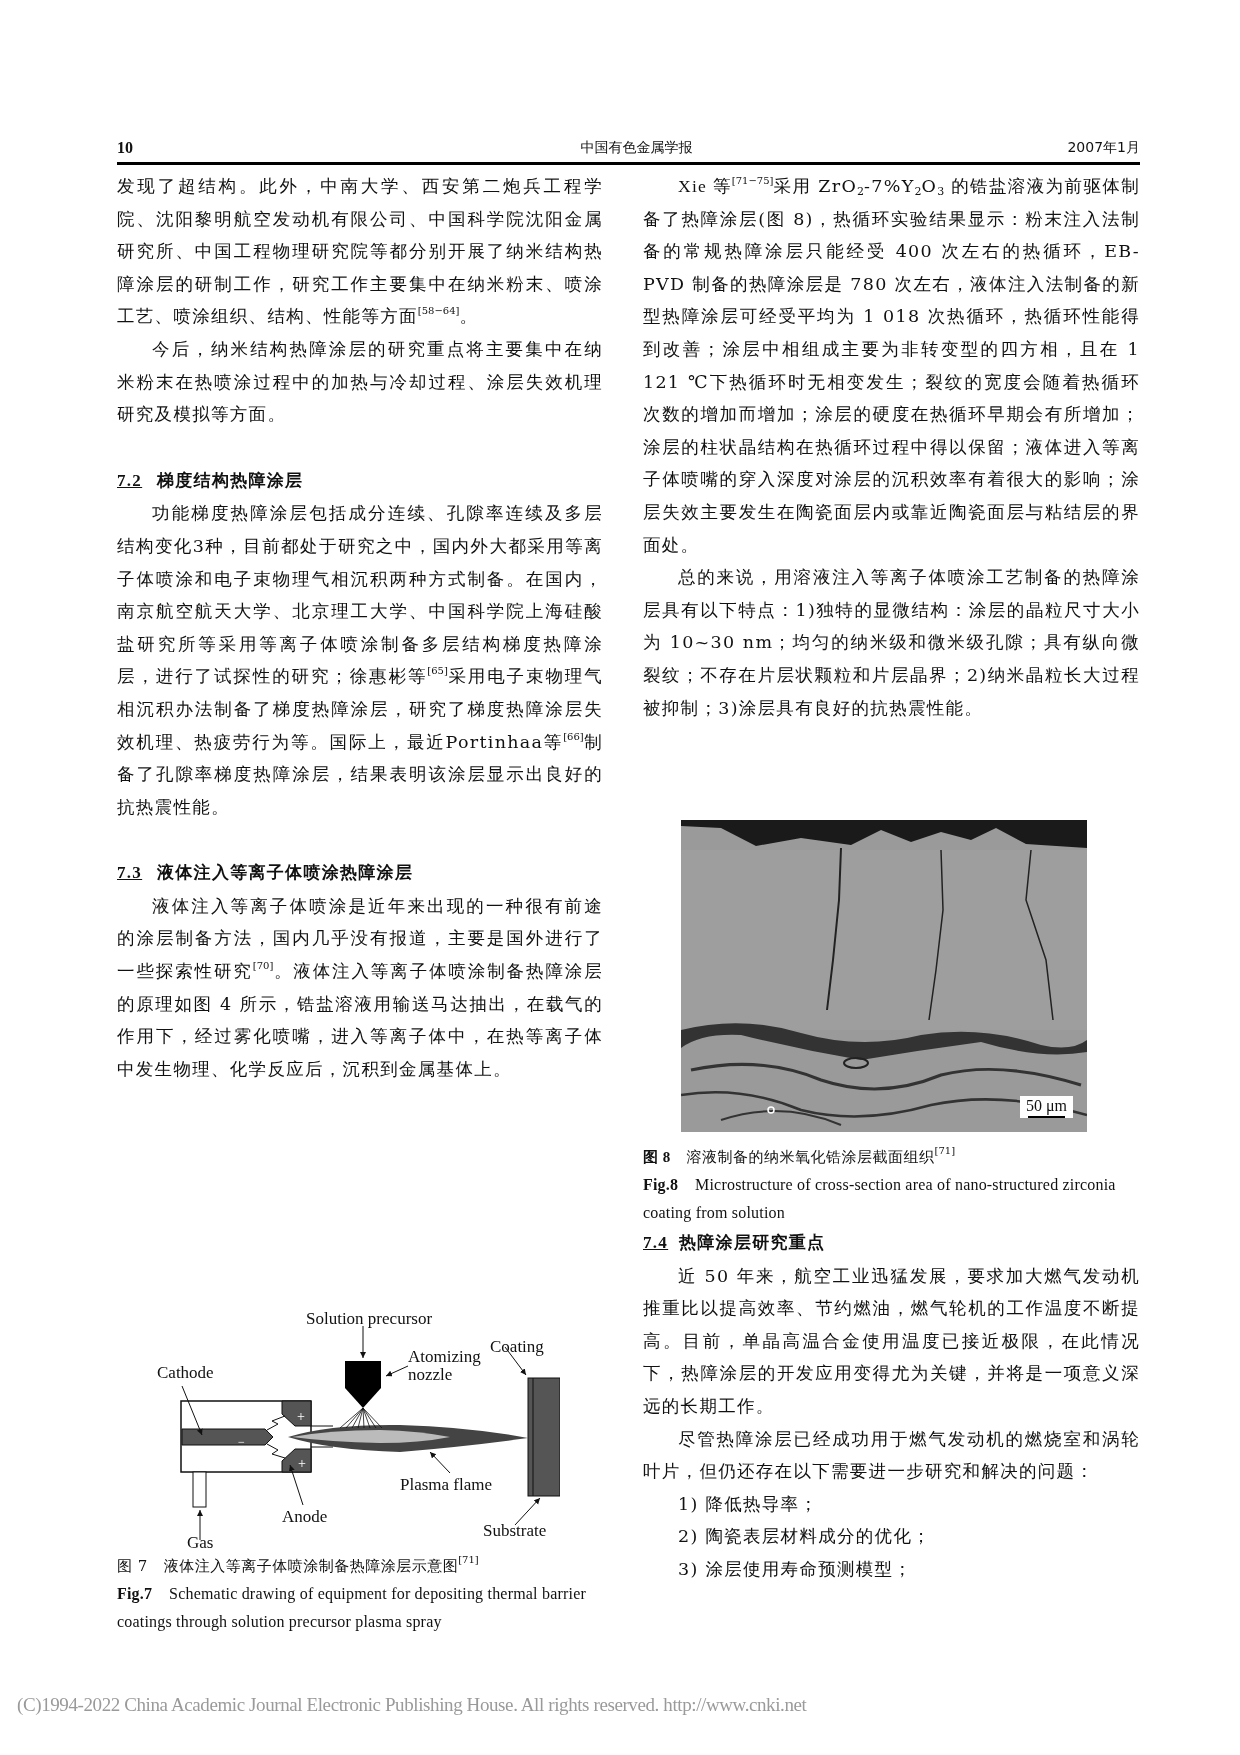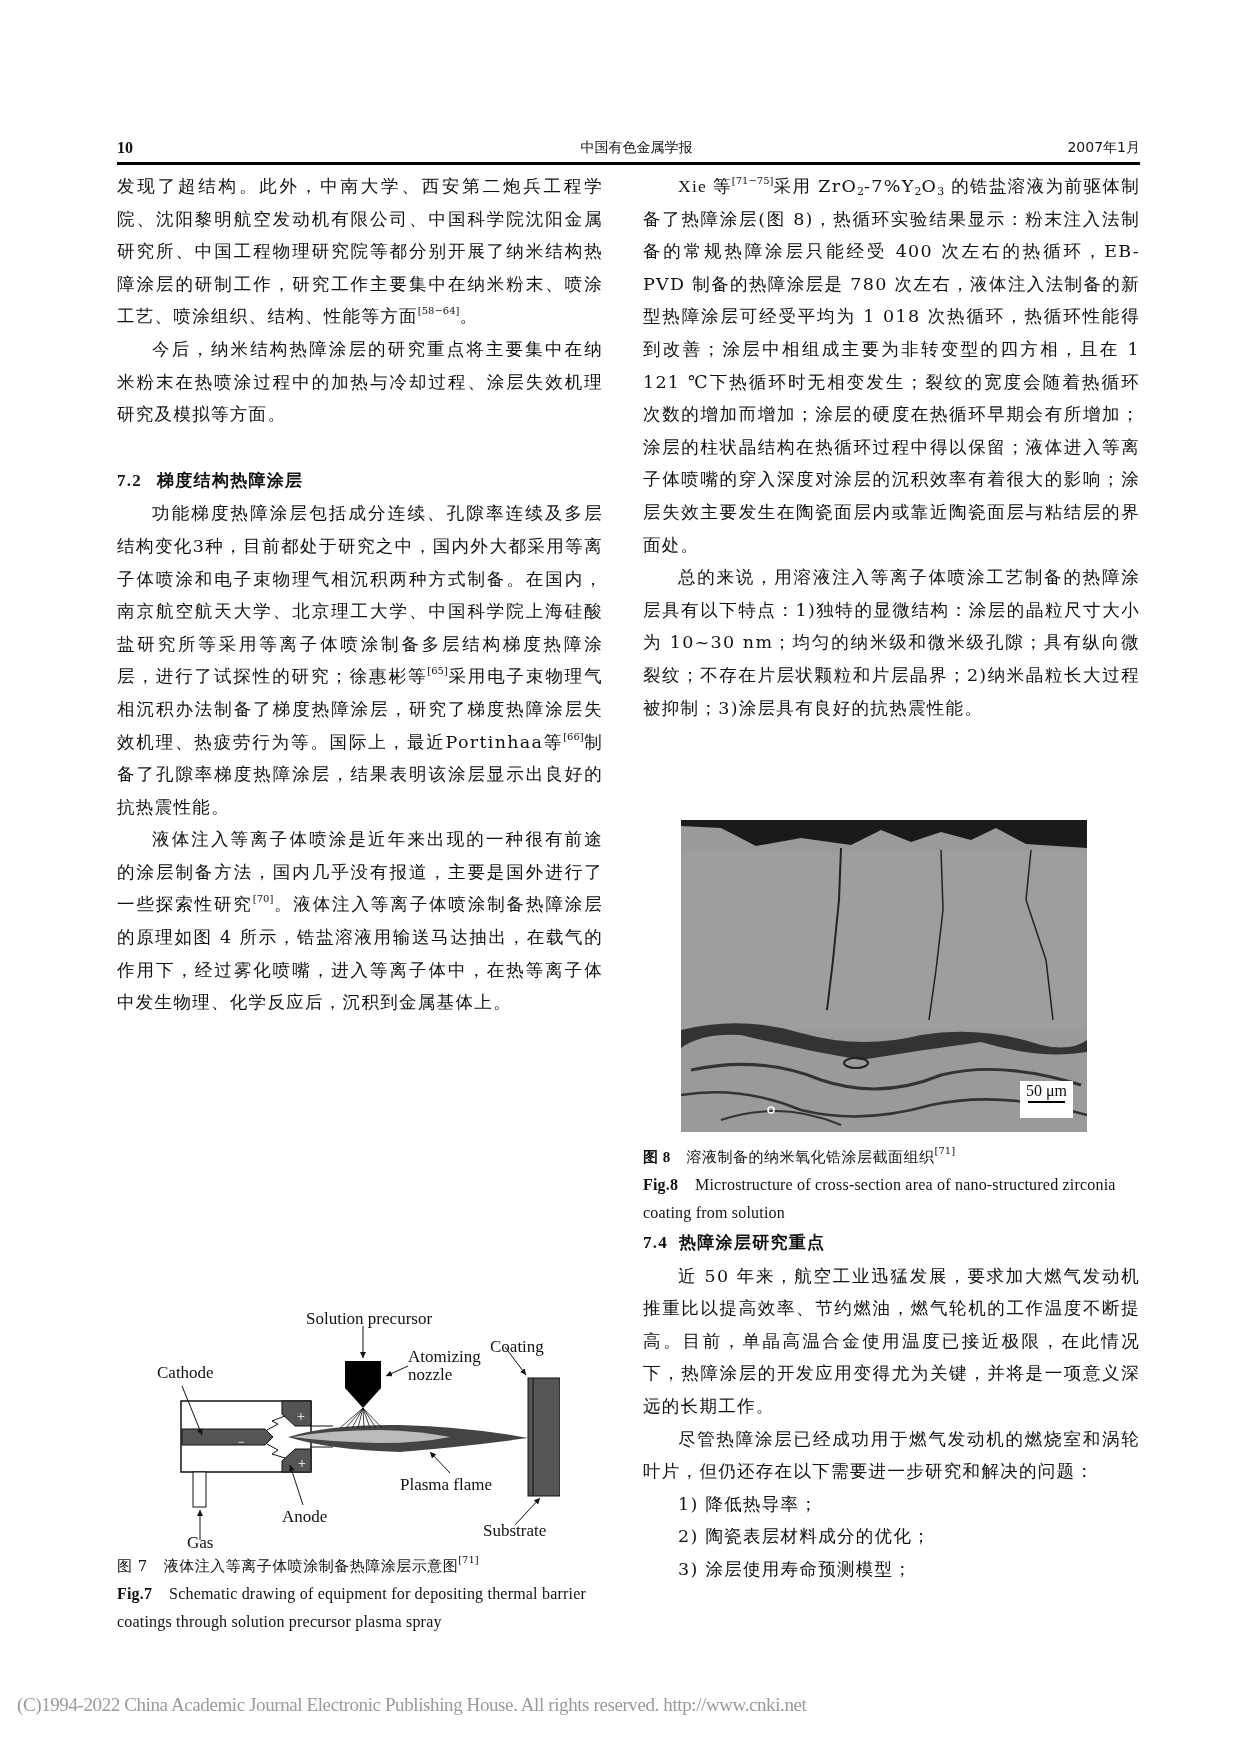--- a/index.html
+++ b/index.html
@@ -13,54 +13,55 @@
   .rule { position: absolute; left: 117px; top: 162px; width: 1023px; height: 3px; background: #000; }
 
   .col { position: absolute; top: 170px; font-size: 17.5px; line-height: 32.6px; letter-spacing: 1.3px; }
   .col.left { left: 117px; width: 486px; }
   .col.right { left: 643px; width: 497px; }
   .col p { margin: 0; text-align: justify; text-align-last: left; }
   .indent { text-indent: 2em; }
   sup { font-size: 10px; line-height: 0; vertical-align: 8px; letter-spacing: 0; }
   sub { font-size: 11px; line-height: 0; vertical-align: -3px; letter-spacing: 0; }
   .sec { font-family: "DejaVu Sans", sans-serif; font-weight: bold; font-size: 17px; margin-top: 33px !important; }
-  .sec .num { font-family: "Liberation Serif", serif; display: inline-block; width: 40px; }
+  .sec .num { font-family: "Liberation Serif", serif; display: inline-block; width: 40px; text-decoration: underline; }
   .sec74 .num { width: 36px; }
   .roman { font-family: "Liberation Serif", serif; }
 
   .fig7 { position: absolute; left: 140px; top: 1290px; width: 420px; height: 260px; }
   .fig7 svg text { font-family: "Liberation Serif", serif; font-size: 17px; fill: #111; }
   .cap { position: absolute; font-size: 15px; line-height: 28px; letter-spacing: 0.5px; }
   .cap .en { font-family: "Liberation Serif", serif; font-size: 16px; letter-spacing: 0.2px; }
   .cap b { font-family: "Liberation Serif", serif; }
   .cap7 { left: 117px; top: 1552px; width: 486px; }
   .cap8 { left: 643px; top: 1143px; width: 497px; }
 
   .fig8 { position: absolute; left: 681px; top: 820px; width: 406px; height: 312px; overflow: hidden; background: #8a8a8a; }
-  .scalebar { position: absolute; right: 14px; bottom: 14px; background: #fff; padding: 1px 6px 15px; font-family: "Liberation Serif", serif; font-size: 16px; }
+  .scalebar { position: absolute; right: 14px; bottom: 14px; background: #fff; padding: 1px 6px 0; font-family: "Liberation Serif", serif; font-size: 16px; }
   .scalebar .bar { display: block; height: 2px; background: #000; margin: 1px 2px 0; }
 
   .footer { position: absolute; left: 17px; top: 1694px; font-family: "Liberation Serif", serif; font-size: 19px; color: #9a9a9a; letter-spacing: -0.4px; }
   .list { padding-left: 2em; }
 </style>
 </head>
 <body>
 
 <div class="header">
   <span class="pno">10</span>
   <span class="journal">中国有色金属学报</span>
   <span class="date">2007年1月</span>
 </div>
 <div class="rule"></div>
 
 <div class="col left">
   <p><span>发现了超结构。此外，中南大学、西安第二炮兵工程学院、沈阳黎明航空发动机有限公司、中国科学院沈阳金属研究所、中国工程物理研究院等都分别开展了纳米结构热障涂层的研制工作，研究工作主要集中在纳米粉末、喷涂工艺、喷涂组织、结构、性能等方面</span><sup>[58−64]</sup><span>。</span></p>
   <p class="indent">今后，纳米结构热障涂层的研究重点将主要集中在纳米粉末在热喷涂过程中的加热与冷却过程、涂层失效机理研究及模拟等方面。</p>
   <p class="sec"><span class="num">7.2</span><span>梯度结构热障涂层</span></p>
   <p class="indent"><span>功能梯度热障涂层包括成分连续、孔隙率连续及多层结构变化3种，目前都处于研究之中，国内外大都采用等离子体喷涂和电子束物理气相沉积两种方式制备。在国内，南京航空航天大学、北京理工大学、中国科学院上海硅酸盐研究所等采用等离子体喷涂制备多层结构梯度热障涂层，进行了试探性的研究；徐惠彬等</span><sup>[65]</sup><span>采用电子束物理气相沉积办法制备了梯度热障涂层，研究了梯度热障涂层失效机理、热疲劳行为等。国际上，最近Portinhaa等</span><sup>[66]</sup><span>制备了孔隙率梯度热障涂层，结果表明该涂层显示出良好的抗热震性能。</span></p>
+  <p class="sec"><span class="num">7.3</span><span>液体注入等离子体喷涂热障涂层</span></p>
   <p class="indent"><span>液体注入等离子体喷涂是近年来出现的一种很有前途的涂层制备方法，国内几乎没有报道，主要是国外进行了一些探索性研究</span><sup>[70]</sup><span>。液体注入等离子体喷涂制备热障涂层的原理如图 4 所示，锆盐溶液用输送马达抽出，在载气的作用下，经过雾化喷嘴，进入等离子体中，在热等离子体中发生物理、化学反应后，沉积到金属基体上。</span></p>
 </div>
 
 <div class="fig7">
   <svg width="420" height="260" viewBox="0 0 420 260">
     <defs>
       <marker id="ah" markerWidth="8" markerHeight="8" refX="6" refY="3" orient="auto">
         <path d="M0,0 L6,3 L0,6 Z" fill="#111"></path>
       </marker>
     </defs>

